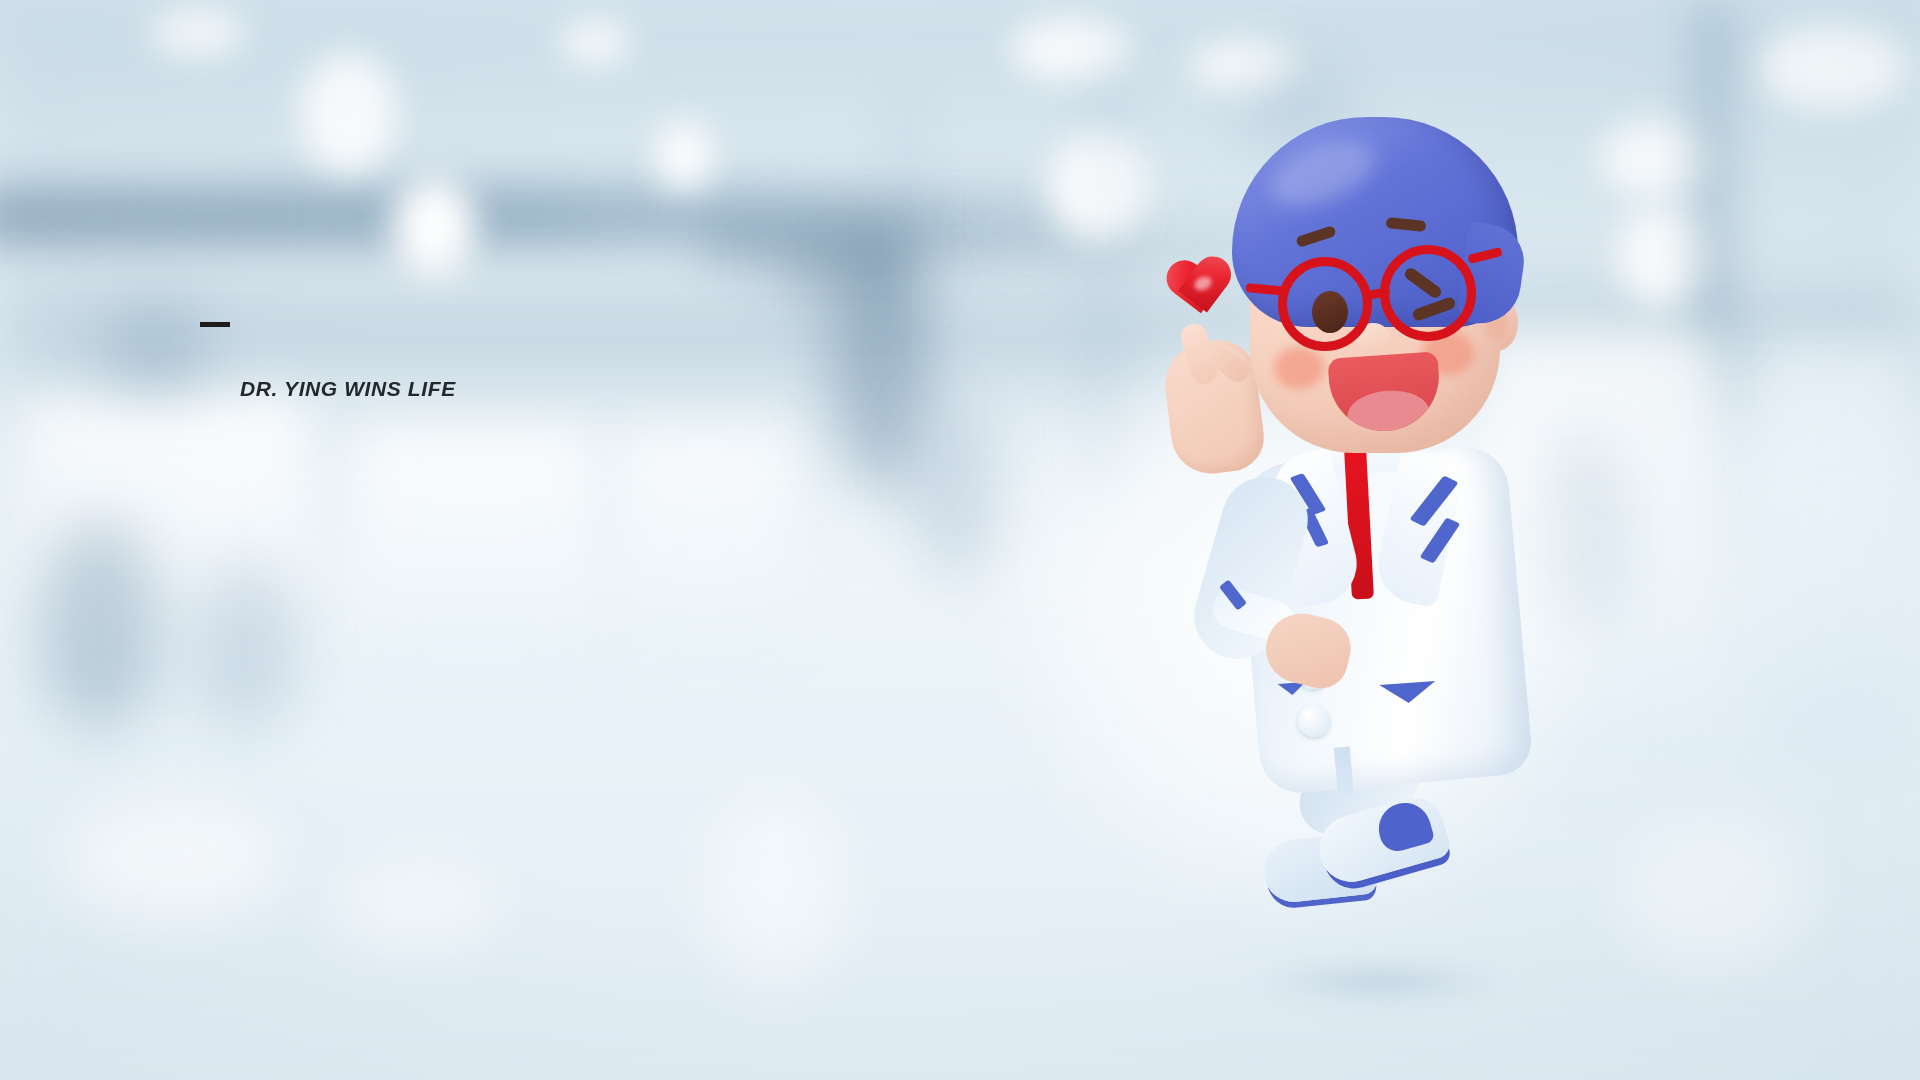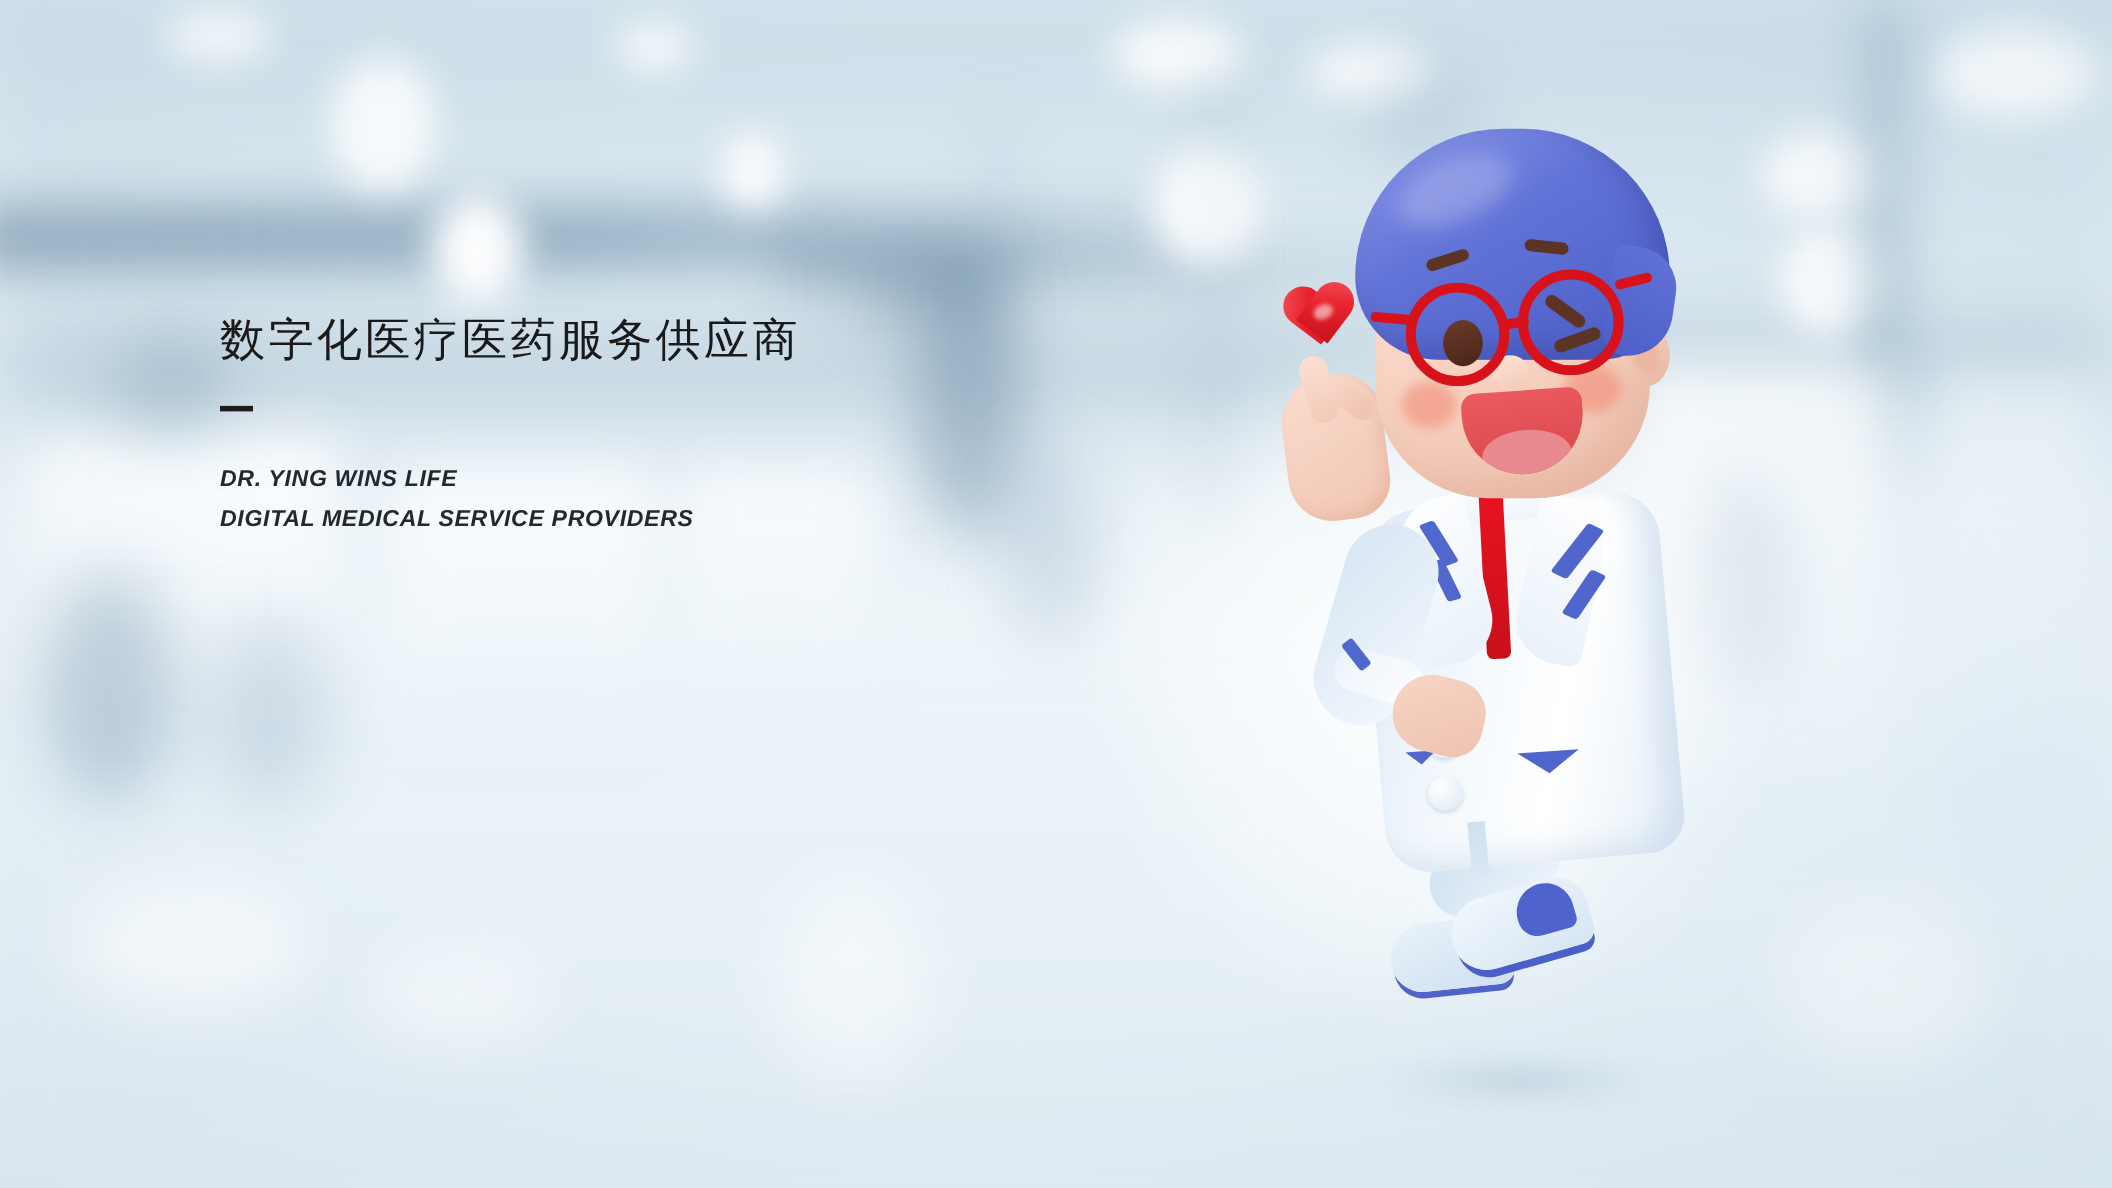--- a/index.html
+++ b/index.html
@@ -46,21 +46,21 @@
     line-height:1.15;white-space:nowrap;
     font-family:"Liberation Sans","DejaVu Sans",sans-serif;
   }
   .headline-red{
     margin-top:22px;
     font-size:74px;font-weight:bold;color:#e60012;letter-spacing:13px;
     line-height:1.12;white-space:nowrap;
     font-family:"Liberation Sans","DejaVu Sans",sans-serif;
   }
   .divider{margin-top:36px;width:30px;height:5px;background:#1c1c1c;}
-  .sub-en{margin-top:44px;}
+  .sub-en{margin-top:44px;margin-left:40px;}
   .sub-en div{
     font-style:italic;font-weight:bold;font-size:21px;letter-spacing:.6px;
     color:#23282c;line-height:1.72;white-space:nowrap;
   }
 
   
   .character{position:absolute;left:1190px;top:55px;width:430px;height:980px;}
   .ch-shadow{position:absolute;left:60px;top:905px;width:260px;height:44px;
     background:radial-gradient(ellipse,rgba(150,178,198,.42),rgba(150,178,198,0) 70%);
     filter:blur(10px);}
@@ -246,28 +246,26 @@
     <div class="smudge" style="left:60px;top:800px;width:220px;height:120px;background:rgba(255,255,255,.7);"></div>
     <div class="smudge" style="left:330px;top:860px;width:170px;height:90px;background:rgba(255,255,255,.55);"></div>
     <div class="smudge" style="left:700px;top:790px;width:150px;height:200px;background:rgba(255,255,255,.45);"></div>
     <div class="smudge" style="left:1620px;top:820px;width:190px;height:150px;background:rgba(255,255,255,.5);"></div>
 
     <div class="glow-center"></div>
     <div class="vig"></div>
   </div>
 
   <div class="copy nosel">
-    <div class="headline-cn">数字化医疗医药服务供应商</div>
 
 
     <div class="divider"></div>
 
     <div class="sub-en">
       <div>DR. YING WINS LIFE</div>
-      <div>DIGITAL MEDICAL SERVICE PROVIDERS</div>
     </div>
   </div>
 
   <div class="character">
     <div class="ch-shadow"></div>
 
     <div class="leg-back"></div>
     <div class="leg-front"></div>
     <div class="ankle"></div>
     <div class="shoe-back"></div>

